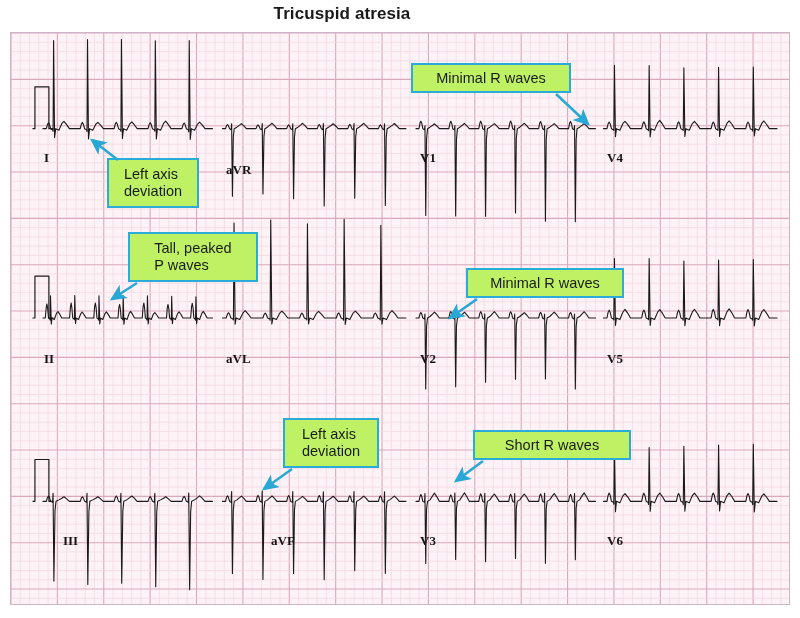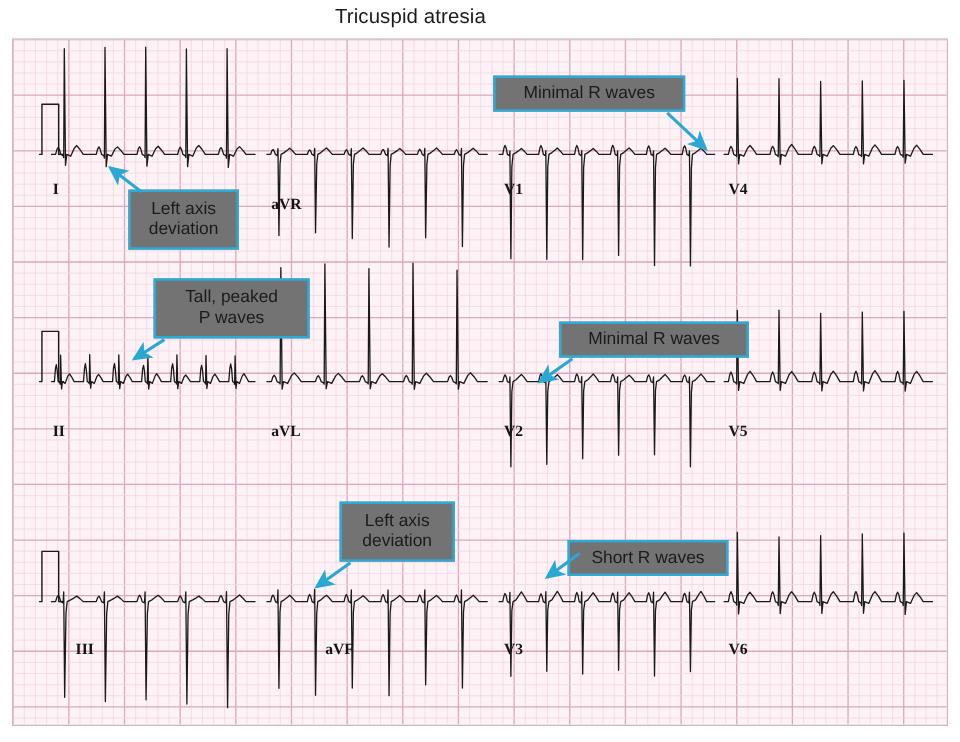--- a/index.html
+++ b/index.html
@@ -6,47 +6,46 @@
   body{
     width:800px;height:618px;
     background:#ffffff;
     font-family:"Liberation Sans", sans-serif;
     position:relative;
     overflow:hidden;
   }
   #page-title{
     position:absolute;left:0;top:4px;width:684px;
     text-align:center;
-    font-size:17px;font-weight:normal;color:#1a1a1a;
+    font-size:17px;font-weight:bold;color:#1a1a1a;
     letter-spacing:.1px;
   }
   #ecg-panel{
     position:absolute;left:10px;top:32px;
     width:780px;height:573px;
     background:#fdf2f6;
     border:1px solid #cdb5c3;
     box-sizing:border-box;
     overflow:hidden;
   }
   #ecg-grid{position:absolute;left:0;top:0;width:100%;height:100%;}
   #ecg-traces{position:absolute;left:0;top:0;width:100%;height:100%;}
   .lead-label{
     position:absolute;
     font-family:"Liberation Serif", serif;
     font-weight:bold;font-size:13px;color:#141414;
     white-space:nowrap;
   }
   .callout{
     position:absolute;
-    background:#737373;
+    background:#bef264;
     border:2px solid #2bacd8;
     color:#1b1b1b;
     font-size:14.5px;
     line-height:17px;
-    text-align:center;
     padding:5px 9px;
     box-sizing:border-box;
     white-space:pre-line;
   }
   #arrow-layer{position:absolute;left:0;top:0;width:800px;height:618px;pointer-events:none;}
 </style>
 </head>
 <body>
 
 <div id="page-title">Tricuspid atresia</div>
@@ -235,21 +234,21 @@
   </div>
 <div id="callout-layer">
     <div class="callout" style="left: 107px; top: 158px; width: 92px; height: 50px; display: flex; align-items: center; justify-content: center;">Left axis
 deviation</div>
     <div class="callout" style="left: 411px; top: 63px; width: 160px; height: 30px; display: flex; align-items: center; justify-content: center;">Minimal R waves</div>
     <div class="callout" style="left: 128px; top: 232px; width: 130px; height: 50px; display: flex; align-items: center; justify-content: center;">Tall, peaked
 P waves</div>
     <div class="callout" style="left: 466px; top: 268px; width: 158px; height: 30px; display: flex; align-items: center; justify-content: center;">Minimal R waves</div>
     <div class="callout" style="left: 283px; top: 418px; width: 96px; height: 50px; display: flex; align-items: center; justify-content: center;">Left axis
 deviation</div>
-    <div class="callout" style="left: 473px; top: 430px; width: 134px; height: 30px; display: flex; align-items: center; justify-content: center; margin-top: 20px;">Short R waves</div>
+    <div class="callout" style="left: 473px; top: 430px; width: 158px; height: 30px; display: flex; align-items: center; justify-content: center;">Short R waves</div>
   </div>
 <svg id="arrow-layer" width="800" height="618" viewBox="0 0 800 618">
     <defs>
       <marker id="ah" markerWidth="7" markerHeight="7" refX="5.4" refY="3" orient="auto">
         <path d="M0,0 L6.4,3 L0,6 L1.6,3 Z" fill="#29a8d6"></path>
       </marker>
     </defs>
     <line x1="118" y1="160" x2="92" y2="140" stroke="#29a8d6" stroke-width="2.6" marker-end="url(#ah)"></line>
     <line x1="556" y1="94" x2="588" y2="124" stroke="#29a8d6" stroke-width="2.6" marker-end="url(#ah)"></line>
     <line x1="137" y1="283" x2="112" y2="299" stroke="#29a8d6" stroke-width="2.6" marker-end="url(#ah)"></line>

